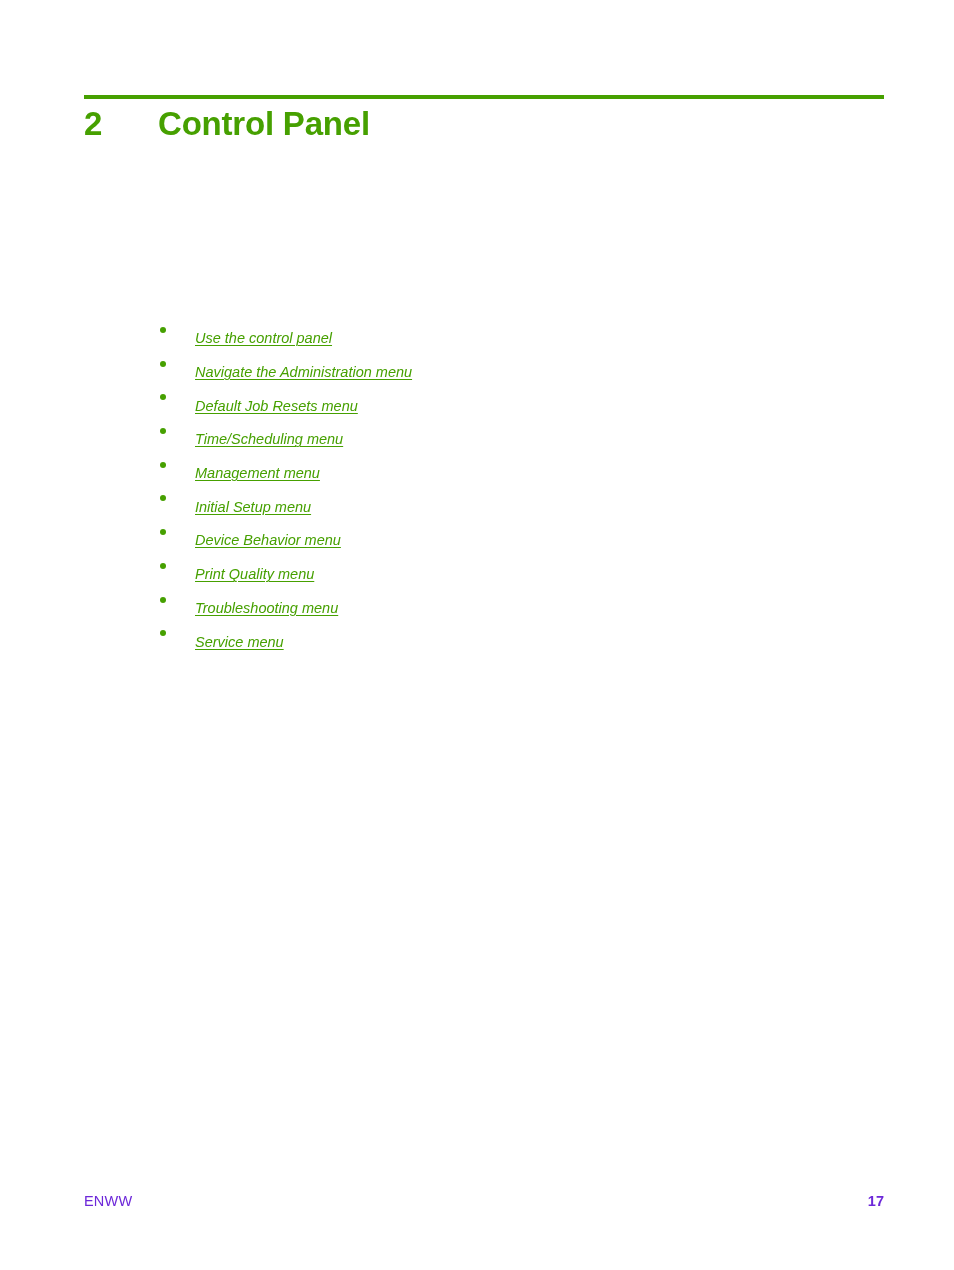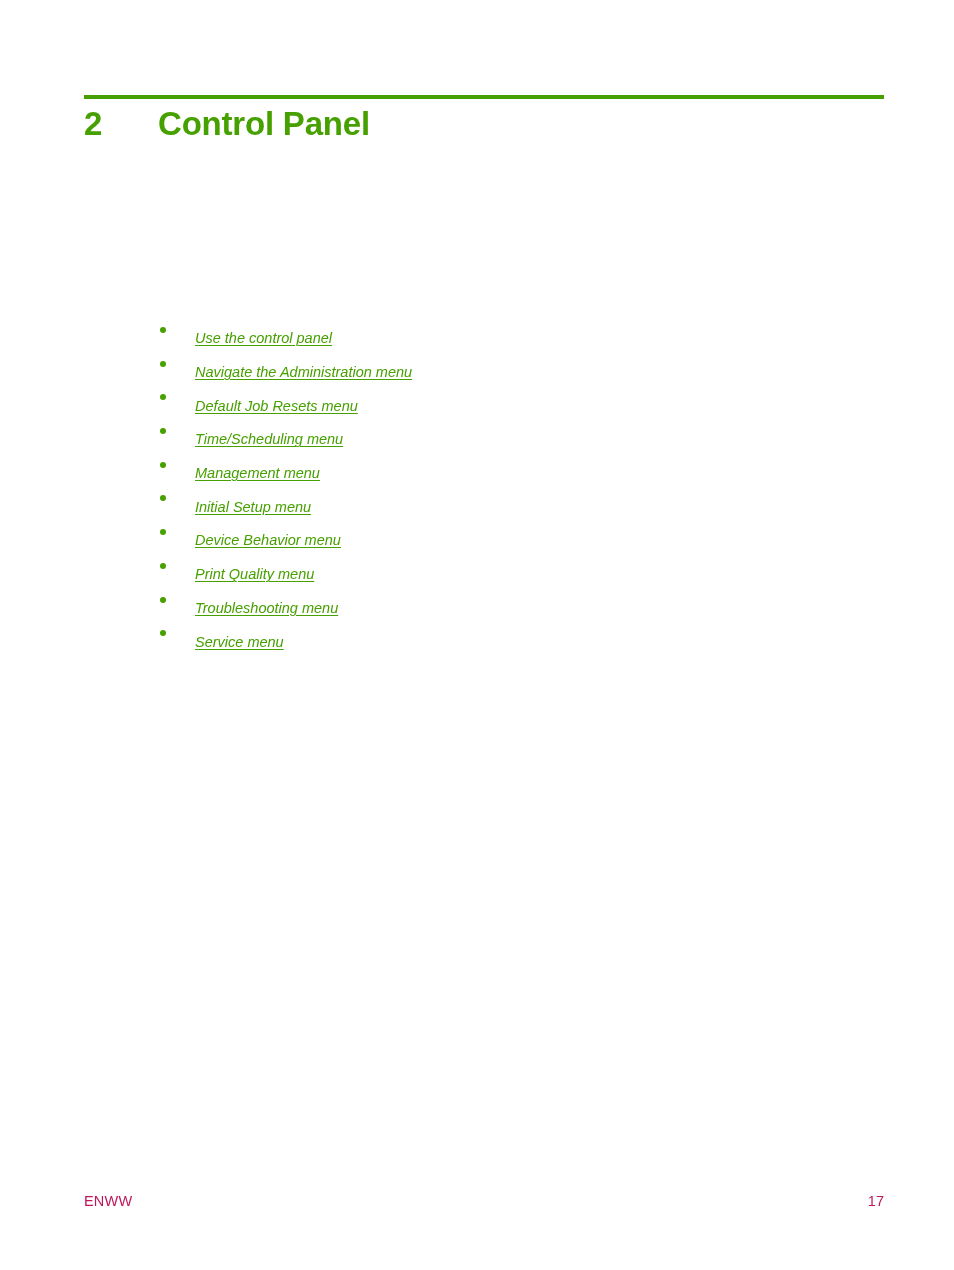--- a/index.html
+++ b/index.html
@@ -94,32 +94,32 @@
 
   
   .footer {
     position: absolute;
     left: 84px;
     top: 1192px;
     width: 800px;
     display: flex;
     justify-content: space-between;
     align-items: flex-end;
-    color: #be185d;
+    color: #6d28d9;
     font-size: 14.5px;
     line-height: 18px;
   }
 
   .footer-left {
     font-weight: normal;
     letter-spacing: 0.2px;
   }
 
   .footer-right {
-    font-weight: normal;
+    font-weight: bold;
     margin-left: 12px;
   }
 </style>
 </head>
 <body>
 
 <div class="page">
 
   <div class="chapter-rule"></div>
 

